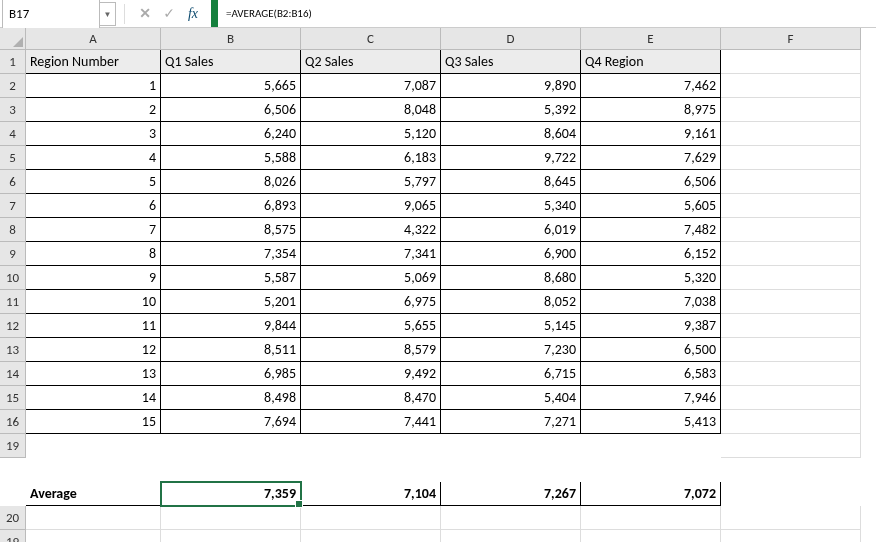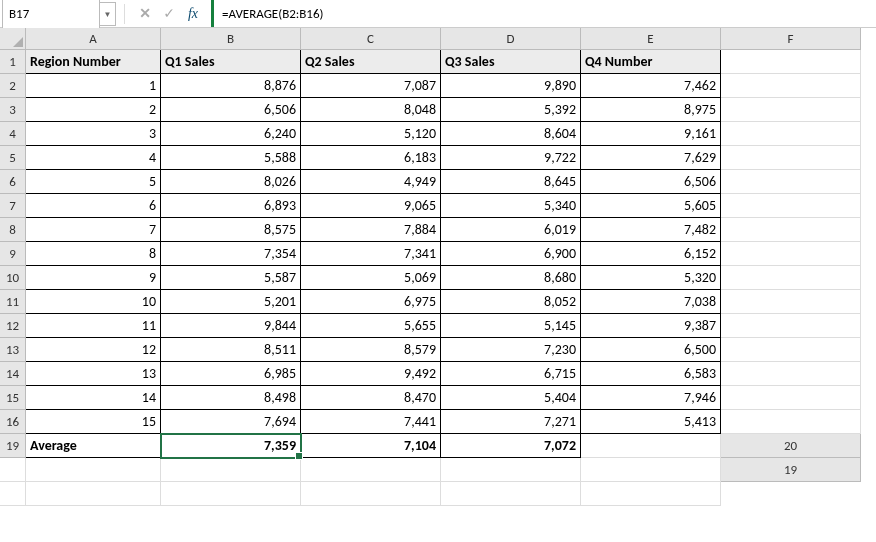--- a/index.html
+++ b/index.html
@@ -54,26 +54,26 @@
       align-items: center;
       justify-content: center;
       color: #aaa;
       font-size: 14px;
       cursor: pointer;
     }
     .fb-btn.cancel { font-weight: bold; }
     .fb-btn.fx { font-style: italic; color: #0c4a6e; font-family: Georgia, serif; }
     .formula-input {
       flex: 1;
-      border-left: 3px solid #15803d;
+      border-left: 7px solid #15803d;
       height: 100%;
       display: flex;
       align-items: center;
       padding: 0 8px;
-      font-size: 13px;
+      font-size: 11px;
       margin-left: 6px;
     }
     .grid {
       display: grid;
       grid-template-columns: 26px 135px 140px 140px 140px 140px 140px;
       position: relative;
     }
     .corner {
       height: 22px;
       background: #e6e6e6;
@@ -119,32 +119,32 @@
       height: 24px;
       display: flex;
       align-items: center;
       padding: 0 4px;
       font-size: 14px;
       color: #000;
       background: #fff;
     }
     .cell.hdr {
       background: #ececec;
-      font-weight: bold;
+      font-weight: normal;
       text-align: left;
       border-right: 1px solid #000;
       border-bottom: 1px solid #000;
     }
     .cell.bdr {
       border-right: 1px solid #000;
       border-bottom: 1px solid #000;
     }
     .cell.num { justify-content: flex-end; }
     .cell.left { justify-content: flex-start; }
-    .cell.bold { font-weight: bold; }
+    .cell.bold { font-weight: bold; margin-top: 48px; }
     .cell.active {
       outline: 2px solid #217346;
       outline-offset: -1px;
       z-index: 2;
       position: relative;
     }
     .cell.active::after {
       content: '';
       position: absolute;
       right: -3px;
@@ -178,25 +178,25 @@
     <div class="col-header">B</div>
     <div class="col-header">C</div>
     <div class="col-header">D</div>
     <div class="col-header">E</div>
     <div class="col-header">F</div>
     <div class="row-header">1</div>
     <div class="cell hdr left">Region Number</div>
     <div class="cell hdr left">Q1 Sales</div>
     <div class="cell hdr left">Q2 Sales</div>
     <div class="cell hdr left">Q3 Sales</div>
-    <div class="cell hdr left">Q4 Number</div>
+    <div class="cell hdr left">Q4 Region</div>
     <div class="cell"></div>
     <div class="row-header">2</div>
     <div class="cell bdr num">1</div>
-    <div class="cell bdr num">8,876</div>
+    <div class="cell bdr num">5,665</div>
     <div class="cell bdr num">7,087</div>
     <div class="cell bdr num">9,890</div>
     <div class="cell bdr num">7,462</div>
     <div class="cell"></div>
     <div class="row-header">3</div>
     <div class="cell bdr num">2</div>
     <div class="cell bdr num">6,506</div>
     <div class="cell bdr num">8,048</div>
     <div class="cell bdr num">5,392</div>
     <div class="cell bdr num">8,975</div>
@@ -211,35 +211,35 @@
     <div class="row-header">5</div>
     <div class="cell bdr num">4</div>
     <div class="cell bdr num">5,588</div>
     <div class="cell bdr num">6,183</div>
     <div class="cell bdr num">9,722</div>
     <div class="cell bdr num">7,629</div>
     <div class="cell"></div>
     <div class="row-header">6</div>
     <div class="cell bdr num">5</div>
     <div class="cell bdr num">8,026</div>
-    <div class="cell bdr num">4,949</div>
+    <div class="cell bdr num">5,797</div>
     <div class="cell bdr num">8,645</div>
     <div class="cell bdr num">6,506</div>
     <div class="cell"></div>
     <div class="row-header">7</div>
     <div class="cell bdr num">6</div>
     <div class="cell bdr num">6,893</div>
     <div class="cell bdr num">9,065</div>
     <div class="cell bdr num">5,340</div>
     <div class="cell bdr num">5,605</div>
     <div class="cell"></div>
     <div class="row-header">8</div>
     <div class="cell bdr num">7</div>
     <div class="cell bdr num">8,575</div>
-    <div class="cell bdr num">7,884</div>
+    <div class="cell bdr num">4,322</div>
     <div class="cell bdr num">6,019</div>
     <div class="cell bdr num">7,482</div>
     <div class="cell"></div>
     <div class="row-header">9</div>
     <div class="cell bdr num">8</div>
     <div class="cell bdr num">7,354</div>
     <div class="cell bdr num">7,341</div>
     <div class="cell bdr num">6,900</div>
     <div class="cell bdr num">6,152</div>
     <div class="cell"></div>
@@ -289,20 +289,21 @@
     <div class="cell bdr num">15</div>
     <div class="cell bdr num">7,694</div>
     <div class="cell bdr num">7,441</div>
     <div class="cell bdr num">7,271</div>
     <div class="cell bdr num">5,413</div>
     <div class="cell"></div>
     <div class="row-header">19</div>
     <div class="cell bdr left bold">Average</div>
     <div class="cell bdr num bold active">7,359</div>
     <div class="cell bdr num bold">7,104</div>
+    <div class="cell bdr num bold">7,267</div>
     <div class="cell bdr num bold">7,072</div>
     <div class="cell"></div>
     <div class="row-header">20</div>
     <div class="cell"></div>
     <div class="cell"></div>
     <div class="cell"></div>
     <div class="cell"></div>
     <div class="cell"></div>
     <div class="cell"></div>
     <div class="row-header">19</div>

